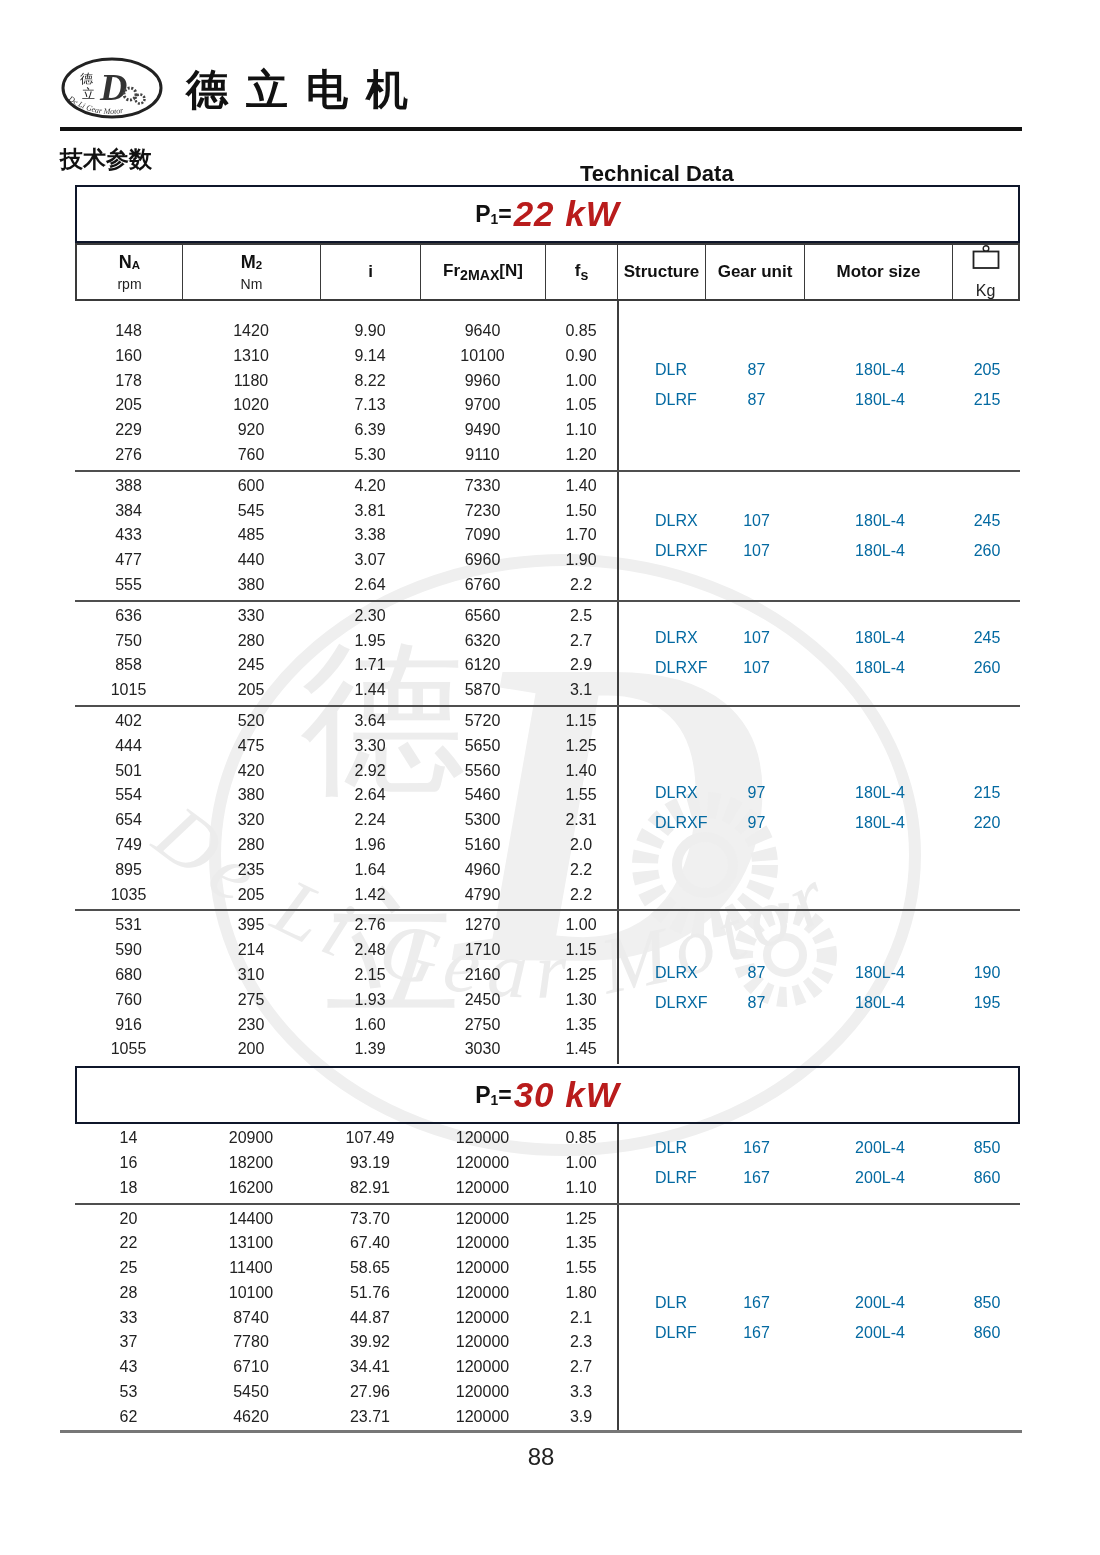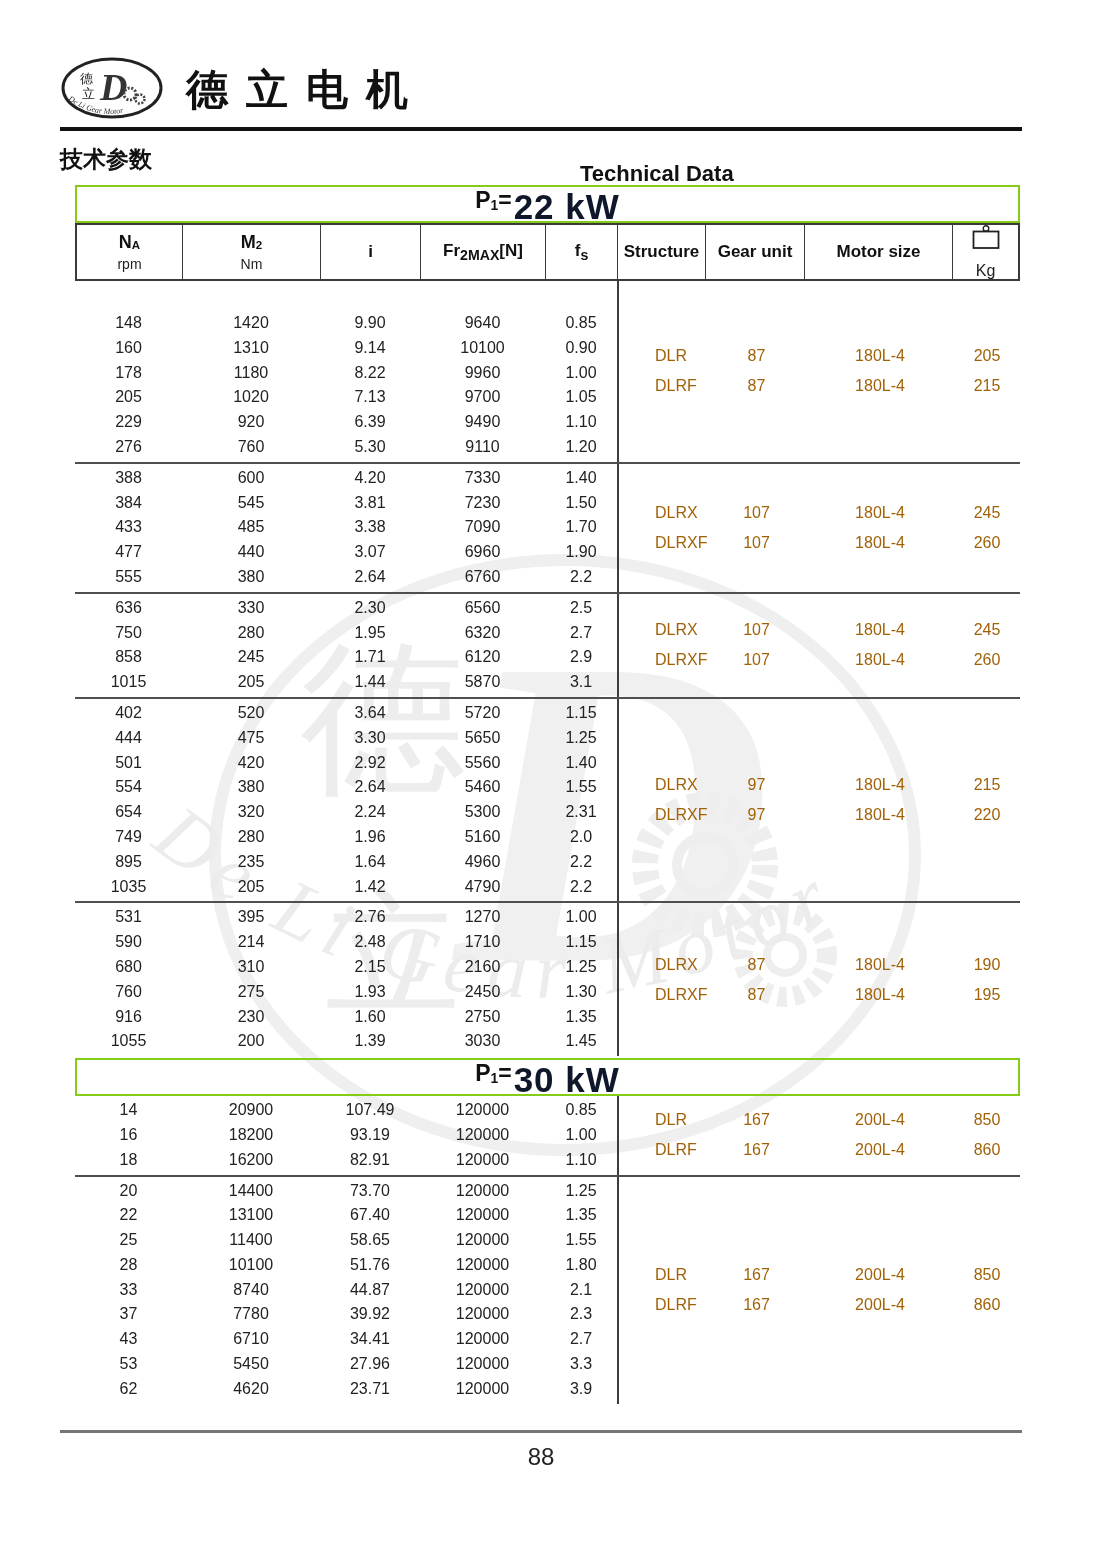--- a/index.html
+++ b/index.html
@@ -16,49 +16,49 @@
   .logo { width:104px; height:68px; flex:0 0 auto; }
   .company-name { font-size:42px; font-weight:bold; letter-spacing:18px;
     font-family:"Liberation Serif","DejaVu Serif",serif; margin-left:22px; color:#111; }
   .header-rule { height:4px; background:#111; margin-top:2px; }
   .subheader { position:relative; height:30px; margin-top:13px; }
   .title-cn { font-size:23px; font-weight:bold; color:#111; }
   .title-en { position:absolute; left:520px; top:17px; font-size:22px; font-weight:bold; color:#111; }
 
   
   .tablewrap { margin-left:15px; width:945px; margin-top:11px; }
-  .power-box { width:945px; height:38px; border:2px solid #84cc16; display:flex;
-    justify-content:center; }
+  .power-box { width:945px; height:58px; border:2px solid #0f172a; display:flex;
+    align-items:center; justify-content:center; }
   .power-prefix { font-size:23px; font-weight:bold; color:#111; }
   .power-prefix .sub { font-size:60%; vertical-align:-0.12em; }
-  .power-value { font-size:35px; font-weight:bold; letter-spacing:1px; color:#0f172a; margin-left:2px; }
+  .power-value { font-size:35px; font-weight:bold; letter-spacing:1px; color:#b91c1c; margin-left:2px;font-style:italic; }
 
   .col-header { width:945px; height:58px; border:2px solid #3a3a3a; margin-top:0;
     display:grid; grid-template-columns:106px 138px 100px 125px 72px 88px 99px 148px 1fr; }
   .hcell { border-right:1.5px solid #3a3a3a; display:flex; flex-direction:column;
     align-items:center; justify-content:center; text-align:center; }
   .hcell:last-child { border-right:none;justify-content:space-between; }
   .hmain { font-size:18px; font-weight:bold; color:#111; line-height:20px; }
   .hmain .sub { font-size:64%; vertical-align:-0.1em; font-weight:bold; }
   .hunit { font-size:14px; color:#222; line-height:16px; }
   .hsingle { font-size:17px; font-weight:bold; color:#111; }
   .kgcell .hunit { font-size:16px; }
 
   
   :root { --rh:24.8px; }
   .block { display:flex; border-bottom:2px solid #4f4f4f; width:945px; }
   .block.last { border-bottom:none; }
   .block-left { width:542px; display:grid; grid-template-columns:107px 138px 100px 125px 72px;
     grid-auto-rows:var(--rh); padding:2px 0; }
-  .block.first .block-left { padding-top:30px; }
+  .block.first .block-left { padding-top:18px; }
   .block-left .cell { text-align:center; font-size:16px; line-height:var(--rh); color:#222; }
   .block-right { width:403px; border-left:2px solid #3d3d3d; display:flex; flex-direction:column;
     justify-content:center; }
   .variant-row { display:grid; grid-template-columns:88px 99px 148px 66px; line-height:30px;
-    font-size:16px; color:#a16207; }
+    font-size:16px; color:#0369a1; }
   .variant-row .vst { text-align:left; padding-left:36px; }
   .variant-row .vc { text-align:center; }
 
   
   .footer { position:absolute; left:60px; top:1430px; width:962px; z-index:1; }
   .footer-rule { height:3px; background:#777; }
   .page-num { text-align:center; font-size:24px; color:#222; margin-top:10px; }
 </style>
 </head>
 <body>

